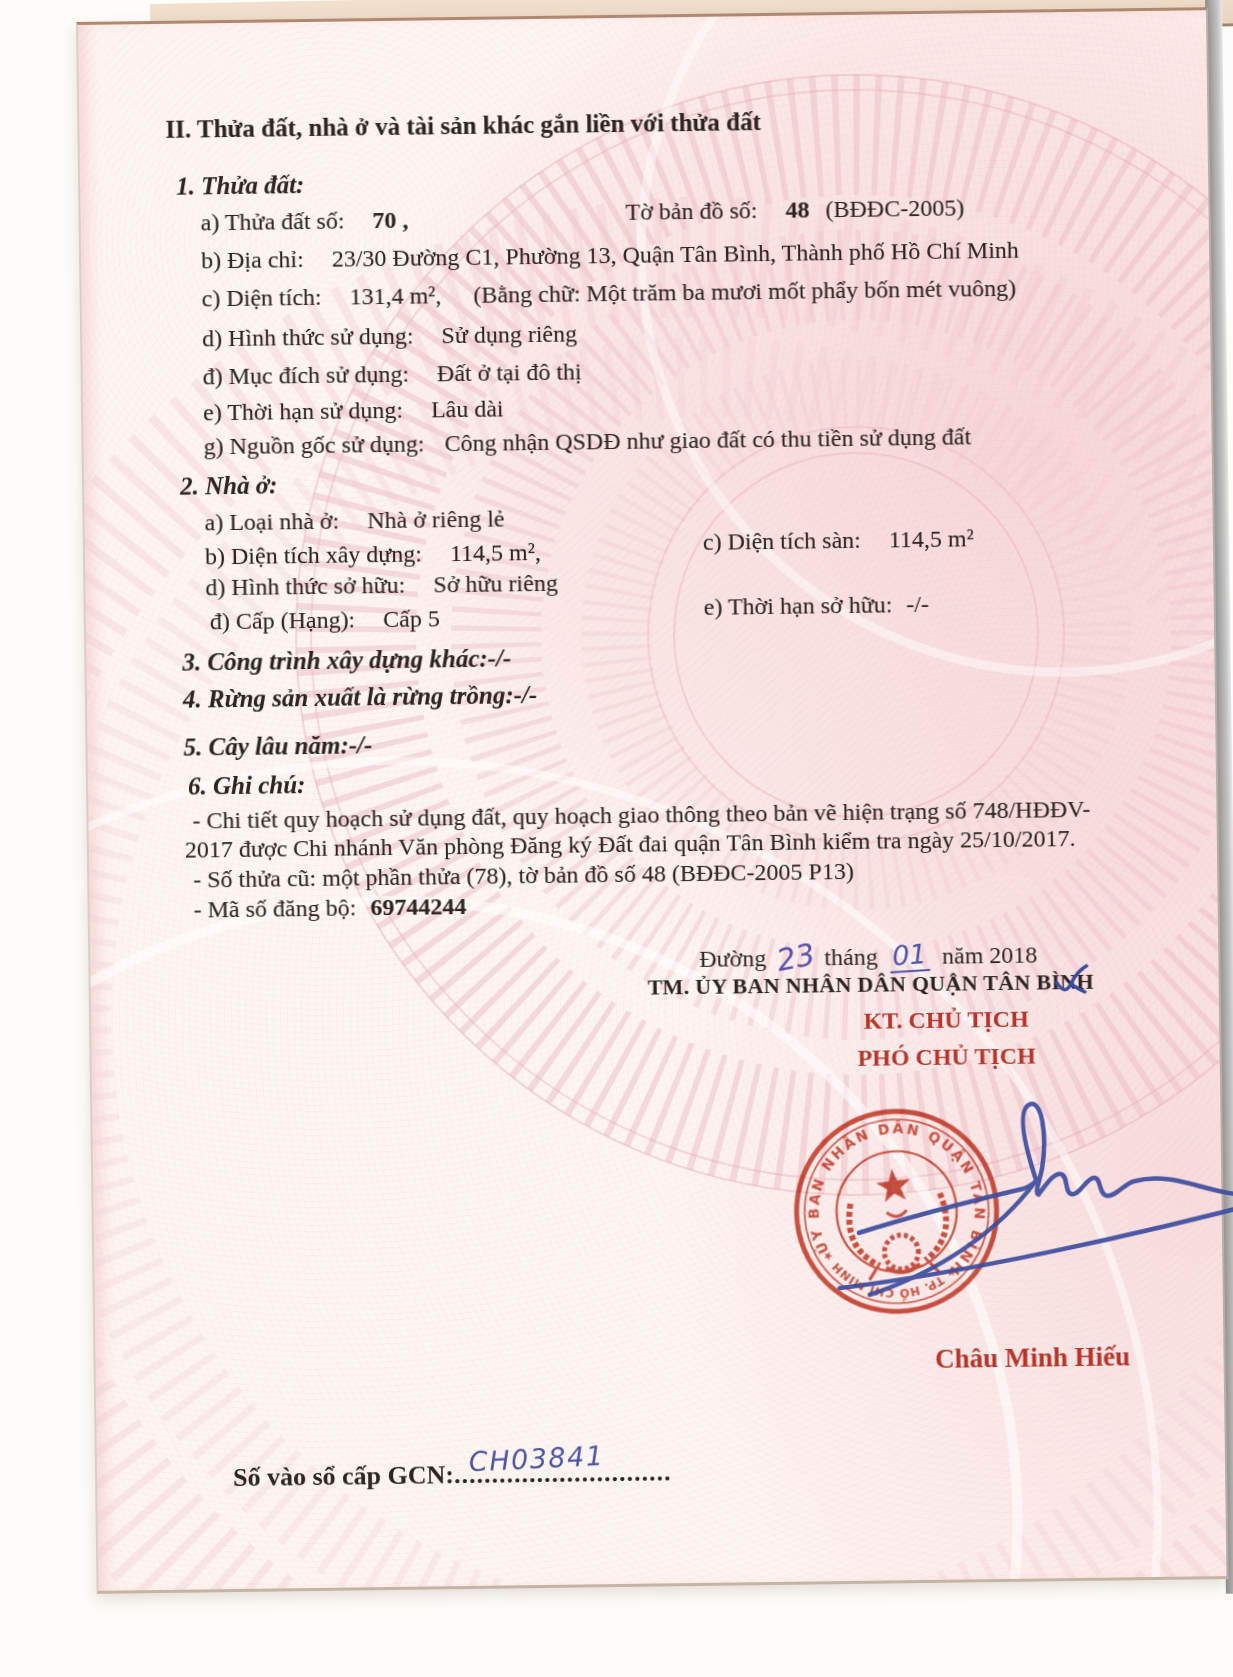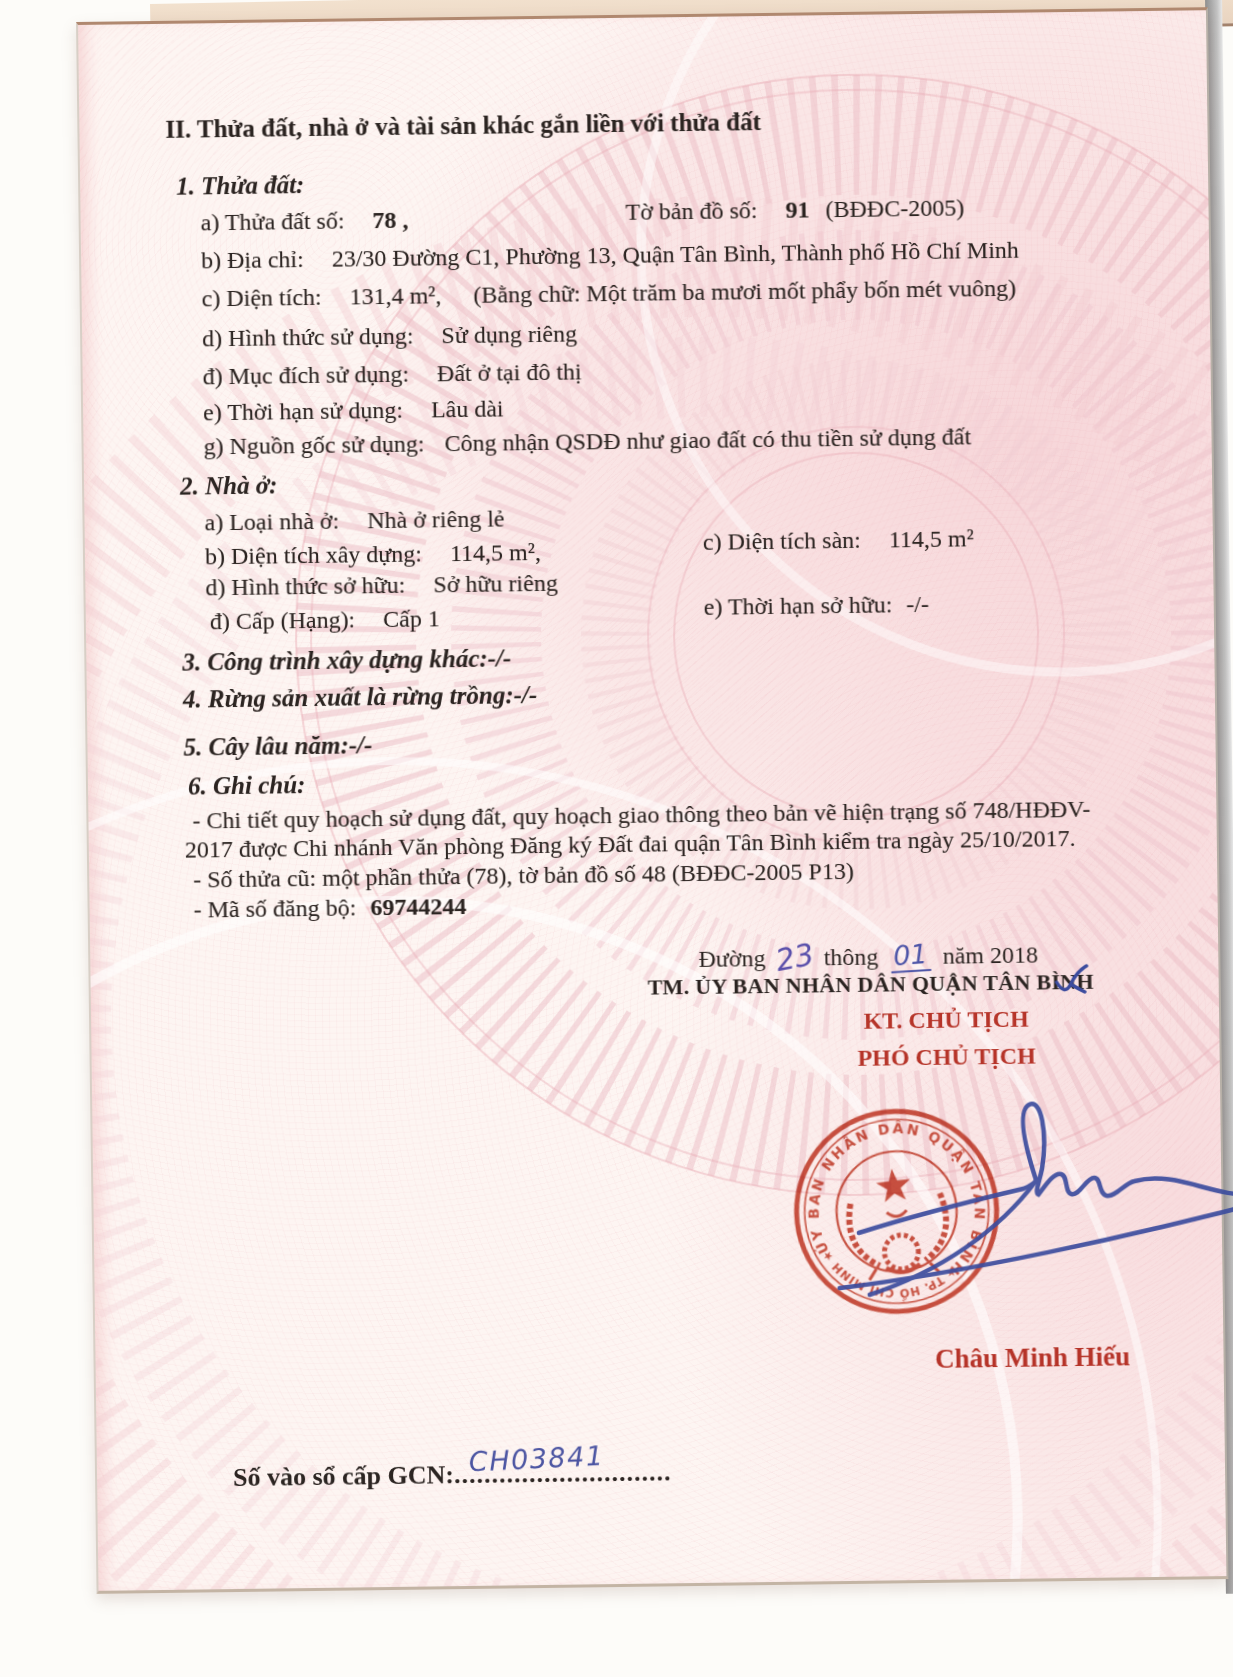--- a/index.html
+++ b/index.html
@@ -90,25 +90,25 @@
     </svg>
 
     <div class="content">
 
       <div class="line ttl" style="left:86px;top:92px;">II. Thửa đất, nhà ở và tài sản khác gắn liền với thửa đất</div>
 
       <div class="line sec" style="left:96px;top:149px;">1. Thửa đất:</div>
 
       <div class="line" style="left:120px;top:186px;">
         <span class="lbl">a) Thửa đất số:</span>
-        <span class="val b">78 ,</span>
+        <span class="val b">70 ,</span>
       </div>
       <div class="line" style="left:545px;top:181px;">
         <span class="lbl">Tờ bản đồ số:</span>
-        <span class="val b">91</span>
+        <span class="val b">48</span>
         <span class="val" style="margin-left:10px;">(BĐĐC-2005)</span>
       </div>
 
       <div class="line" style="left:120px;top:224px;">
         <span class="lbl">b) Địa chỉ:</span>
         <span class="val">23/30 Đường C1, Phường 13, Quận Tân Bình, Thành phố Hồ Chí Minh</span>
       </div>
 
       <div class="line" style="left:120px;top:262px;">
         <span class="lbl">c) Diện tích:</span>
@@ -152,21 +152,21 @@
         <span class="val">114,5 m²</span>
       </div>
 
       <div class="line" style="left:120px;top:551px;">
         <span class="lbl">d) Hình thức sở hữu:</span>
         <span class="val">Sở hữu riêng</span>
       </div>
 
       <div class="line" style="left:124px;top:585px;">
         <span class="lbl">đ) Cấp (Hạng):</span>
-        <span class="val">Cấp 1</span>
+        <span class="val">Cấp 5</span>
       </div>
       <div class="line" style="left:618px;top:577px;">
         <span class="lbl">e) Thời hạn sở hữu:</span>
         <span class="val" style="margin-left:8px;">-/-</span>
       </div>
 
       <div class="line sec" style="left:96px;top:625px;">3. Công trình xây dựng khác:-/-</div>
       <div class="line sec" style="left:96px;top:662px;">4. Rừng sản xuất là rừng trồng:-/-</div>
       <div class="line sec" style="left:96px;top:710px;">5. Cây lâu năm:-/-</div>
       <div class="line sec" style="left:100px;top:749px;">6. Ghi chú:</div>
@@ -175,21 +175,21 @@
       <div class="line" style="left:96px;top:813px;">2017 được Chi nhánh Văn phòng Đăng ký Đất đai quận Tân Bình kiểm tra ngày 25/10/2017.</div>
       <div class="line" style="left:104px;top:843px;">- Số thửa cũ: một phần thửa (78), tờ bản đồ số 48 (BĐĐC-2005 P13)</div>
       <div class="line" style="left:104px;top:873px;">
         <span class="lbl">- Mã số đăng bộ:</span>
         <span class="val b" style="margin-left:8px;">69744244</span>
       </div>
 
       <div class="sign-date">
         <span>Đường</span>
         <span class="hand hand-day">23</span>
-        <span>thông</span>
+        <span>tháng</span>
         <span class="hand hand-month">01</span>
         <span>năm 2018</span>
       </div>
       <div class="sign-auth">TM. ỦY BAN NHÂN DÂN QUẬN TÂN BÌNH</div>
       <div class="sign-kt red">KT. CHỦ TỊCH</div>
       <div class="sign-pho red">PHÓ CHỦ TỊCH</div>
       <div class="signer red">Châu Minh Hiếu</div>
 
       <div class="gcn">
         <span>Số vào sổ cấp GCN:</span><span class="dots">.............................</span>

